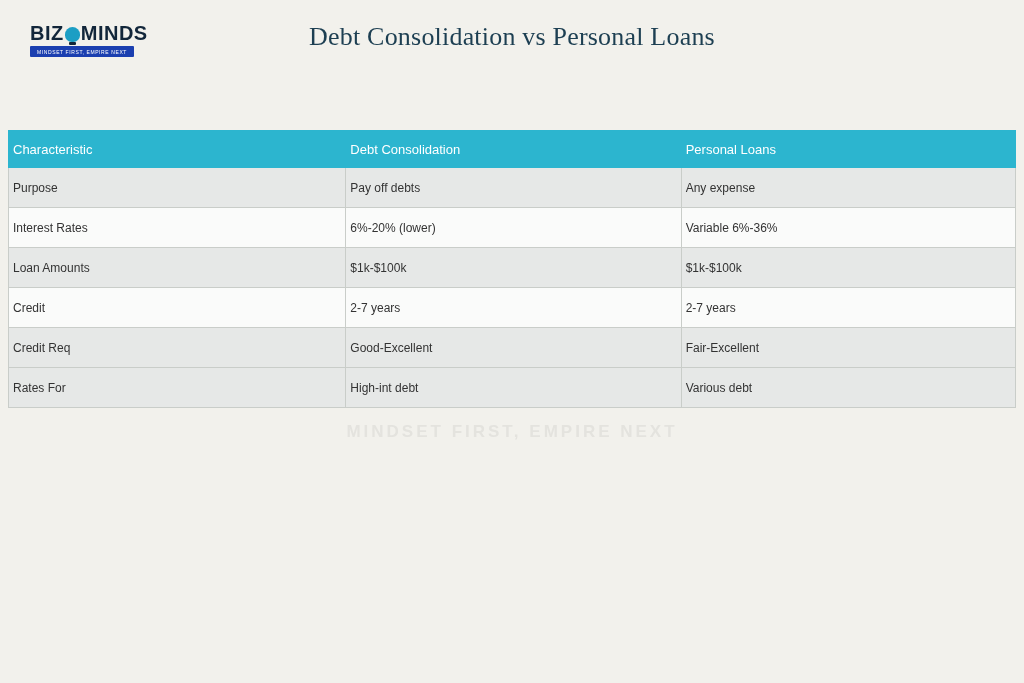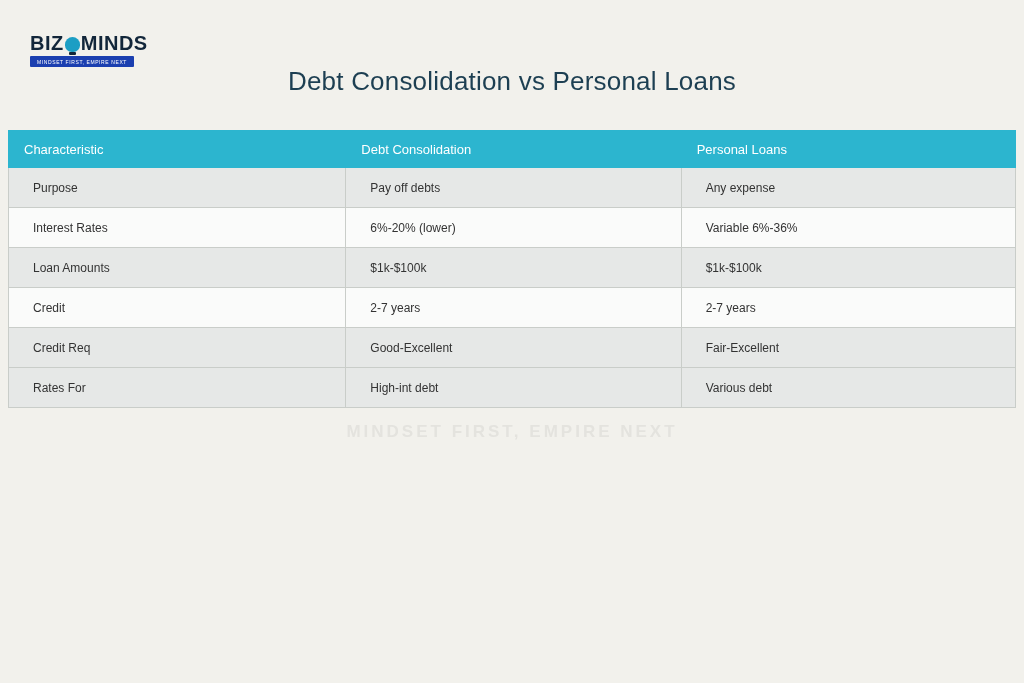--- a/index.html
+++ b/index.html
@@ -18,21 +18,21 @@
   .slide {
     position: absolute;
     inset: 0;
     background: #f2f1ec;
   }
 
   
   .logo {
     position: absolute;
     left: 30px;
-    top: 32px;
+    top: 22px;
     width: 112px;
     height: 42px;
   }
   .logo-word {
     font-family: "Liberation Sans", sans-serif;
     font-weight: bold;
     font-size: 20px;
     letter-spacing: 0.5px;
     color: #12263a;
     line-height: 22px;
@@ -78,24 +78,23 @@
 
   
   .slide-title {
     position: absolute;
     left: 0;
     right: 0;
     top: 22px;
     text-align: center;
     font-size: 26px;
     color: #1d3f52;
-    font-family: Liberation Sans, sans-serif;
+    font-family: Liberation Serif, serif;
     font-weight: normal;
     letter-spacing: 0.2px;
-    margin-top: 44px;
   }
 
   
   .watermark {
     position: absolute;
     left: 0;
     right: 0;
     top: 352px;
     text-align: center;
     pointer-events: none;
@@ -128,27 +127,27 @@
     border-collapse: collapse;
     table-layout: fixed;
     font-size: 12px;
   }
   table.cmp th {
     background: #2cb5cf;
     color: #ffffff;
     text-align: left;
     font-weight: normal;
     font-size: 13px;
-    padding: 10px 15px;
+    padding: 10px 4px;
     border: 1px solid #2cb5cf;
     height: 16px;
   }
   table.cmp td {
     border: 1px solid #c9cdc9;
-    padding: 11px 24px;
+    padding: 11px 4px;
     color: #333333;
     font-size: 12px;
     height: 17px;
     vertical-align: middle;
     margin-top: 42px;
   }
   table.cmp tr.odd td {
     background: #e6e8e7;
   }
   table.cmp tr.even td {

